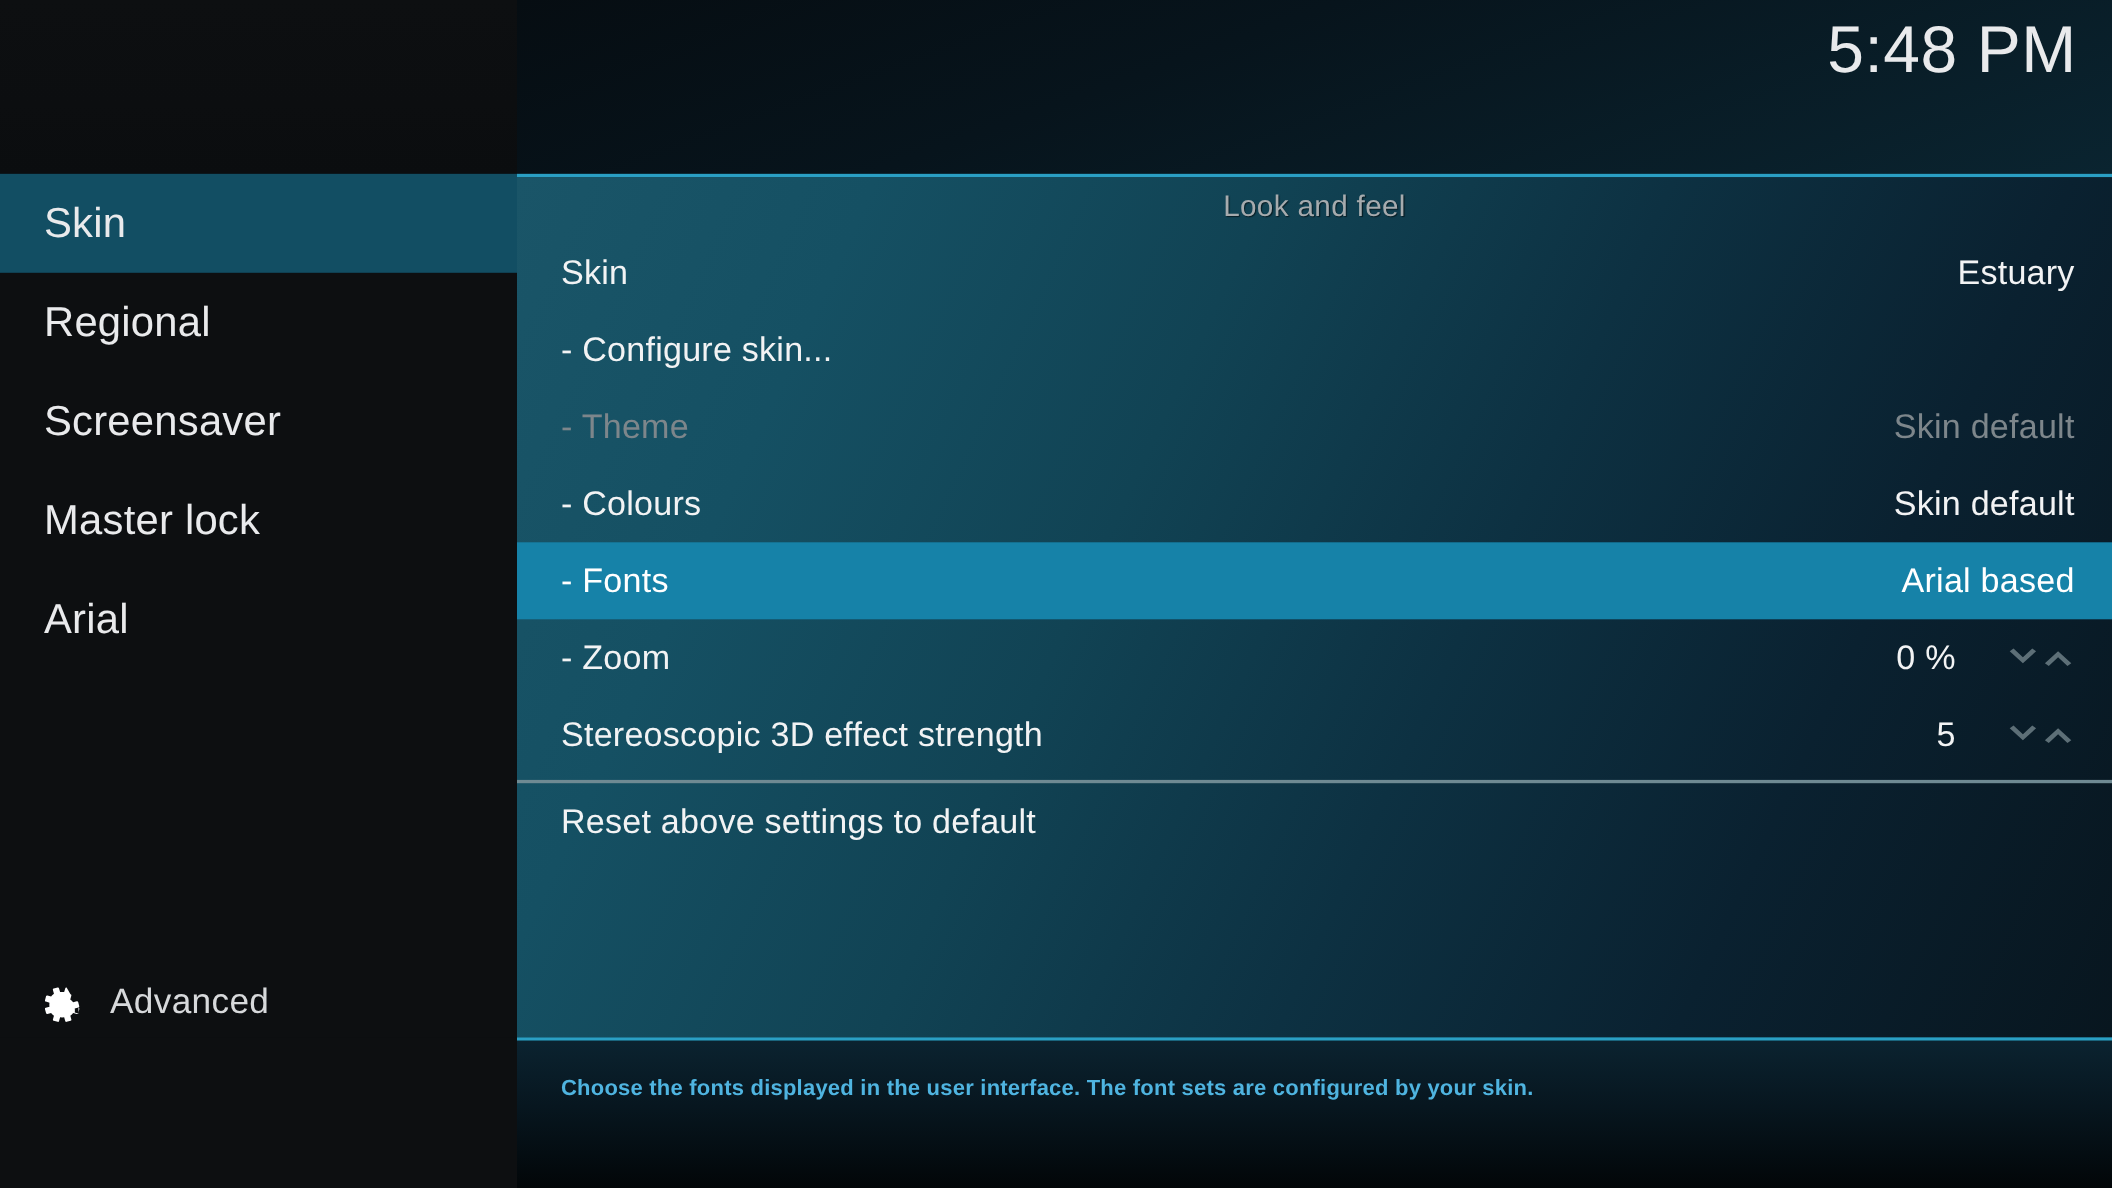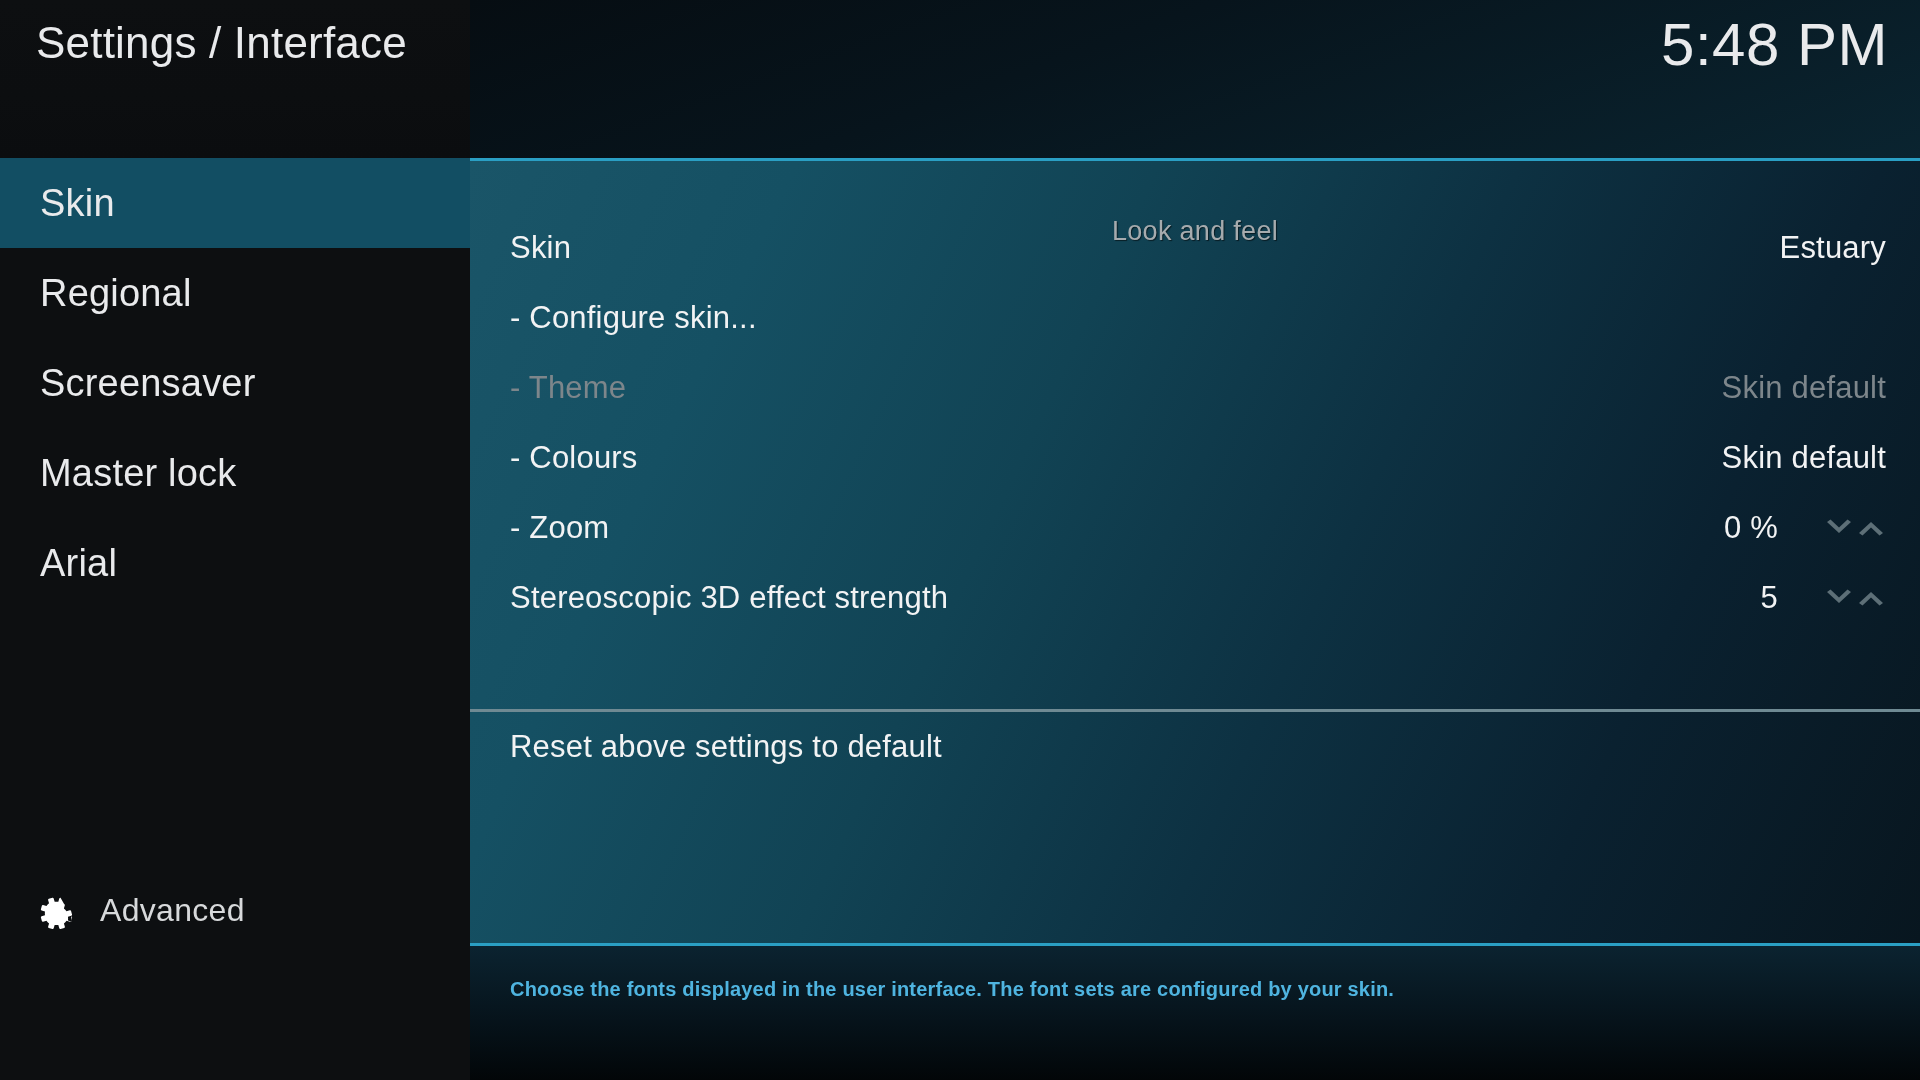--- a/index.html
+++ b/index.html
@@ -63,21 +63,21 @@
   #main {
     position:absolute; left:470px; top:158px; width:1450px; height:785px;
     background:
       linear-gradient(115deg,#1a5568 0%,#155063 18%,#114354 38%,#0d3142 58%,#0a2130 78%,#08161f 100%);
     border-top:3px solid #2a9fc4;
     overflow:hidden;
   }
 
   #category-header {
     position:absolute; left:0; top:0; width:100%; height:52px;
-    display:flex; align-items:center; justify-content:center;margin-top:44px;
+    display:flex; align-items:center; justify-content:center;
   }
   #category-header span {
     font-size:27px; color:#a6abae; letter-spacing:0.3px;
     text-shadow:1px 1px 1px rgba(0,0,0,0.55);
   }
 
   #settings-list { position:absolute; left:0; top:52px; width:100%; }
 
   .setting-row {
     position:relative; height:70px; width:1450px;
@@ -127,21 +127,20 @@
   }
 </style>
 </head>
 <body>
 
 <div id="app">
 
   <div id="header">
     <div id="header-left"></div>
     <div id="header-right"></div>
-    <div id="page-title">Settings / Interface</div>
     <div id="clock">5:48 PM</div>
   </div>
 
   <div id="sidebar">
     <div id="sidebar-items">
         <div class="side-item selected">
           <span class="side-label">Skin</span>
         </div>
         <div class="side-item">
           <span class="side-label">Regional</span>
@@ -188,20 +187,26 @@
           <span class="row-right">
             <span class="row-value">Skin default</span>
           </span>
         </div>
         <div class="setting-row">
           <span class="row-label">- Colours</span>
           <span class="row-right">
             <span class="row-value">Skin default</span>
           </span>
         </div>
+        <div class="setting-row selected">
+          <span class="row-label">- Fonts</span>
+          <span class="row-right">
+            <span class="row-value">Arial based</span>
+          </span>
+        </div>
         <div class="setting-row">
           <span class="row-label">- Zoom</span>
           <span class="row-right has-spinner">
             <span class="row-value">0 %</span>
             <span class="spinner">
               <svg width="30" height="22" viewBox="0 0 30 22">
                 <path d="M3 5 L15 16 L27 5 L23.5 2.5 L15 10.5 L6.5 2.5 Z" fill="#5d6f77"></path>
               </svg>
               <svg width="30" height="22" viewBox="0 0 30 22">
                 <path d="M3 16 L15 5 L27 16 L23.5 18.5 L15 10.5 L6.5 18.5 Z" fill="#5d6f77"></path>

